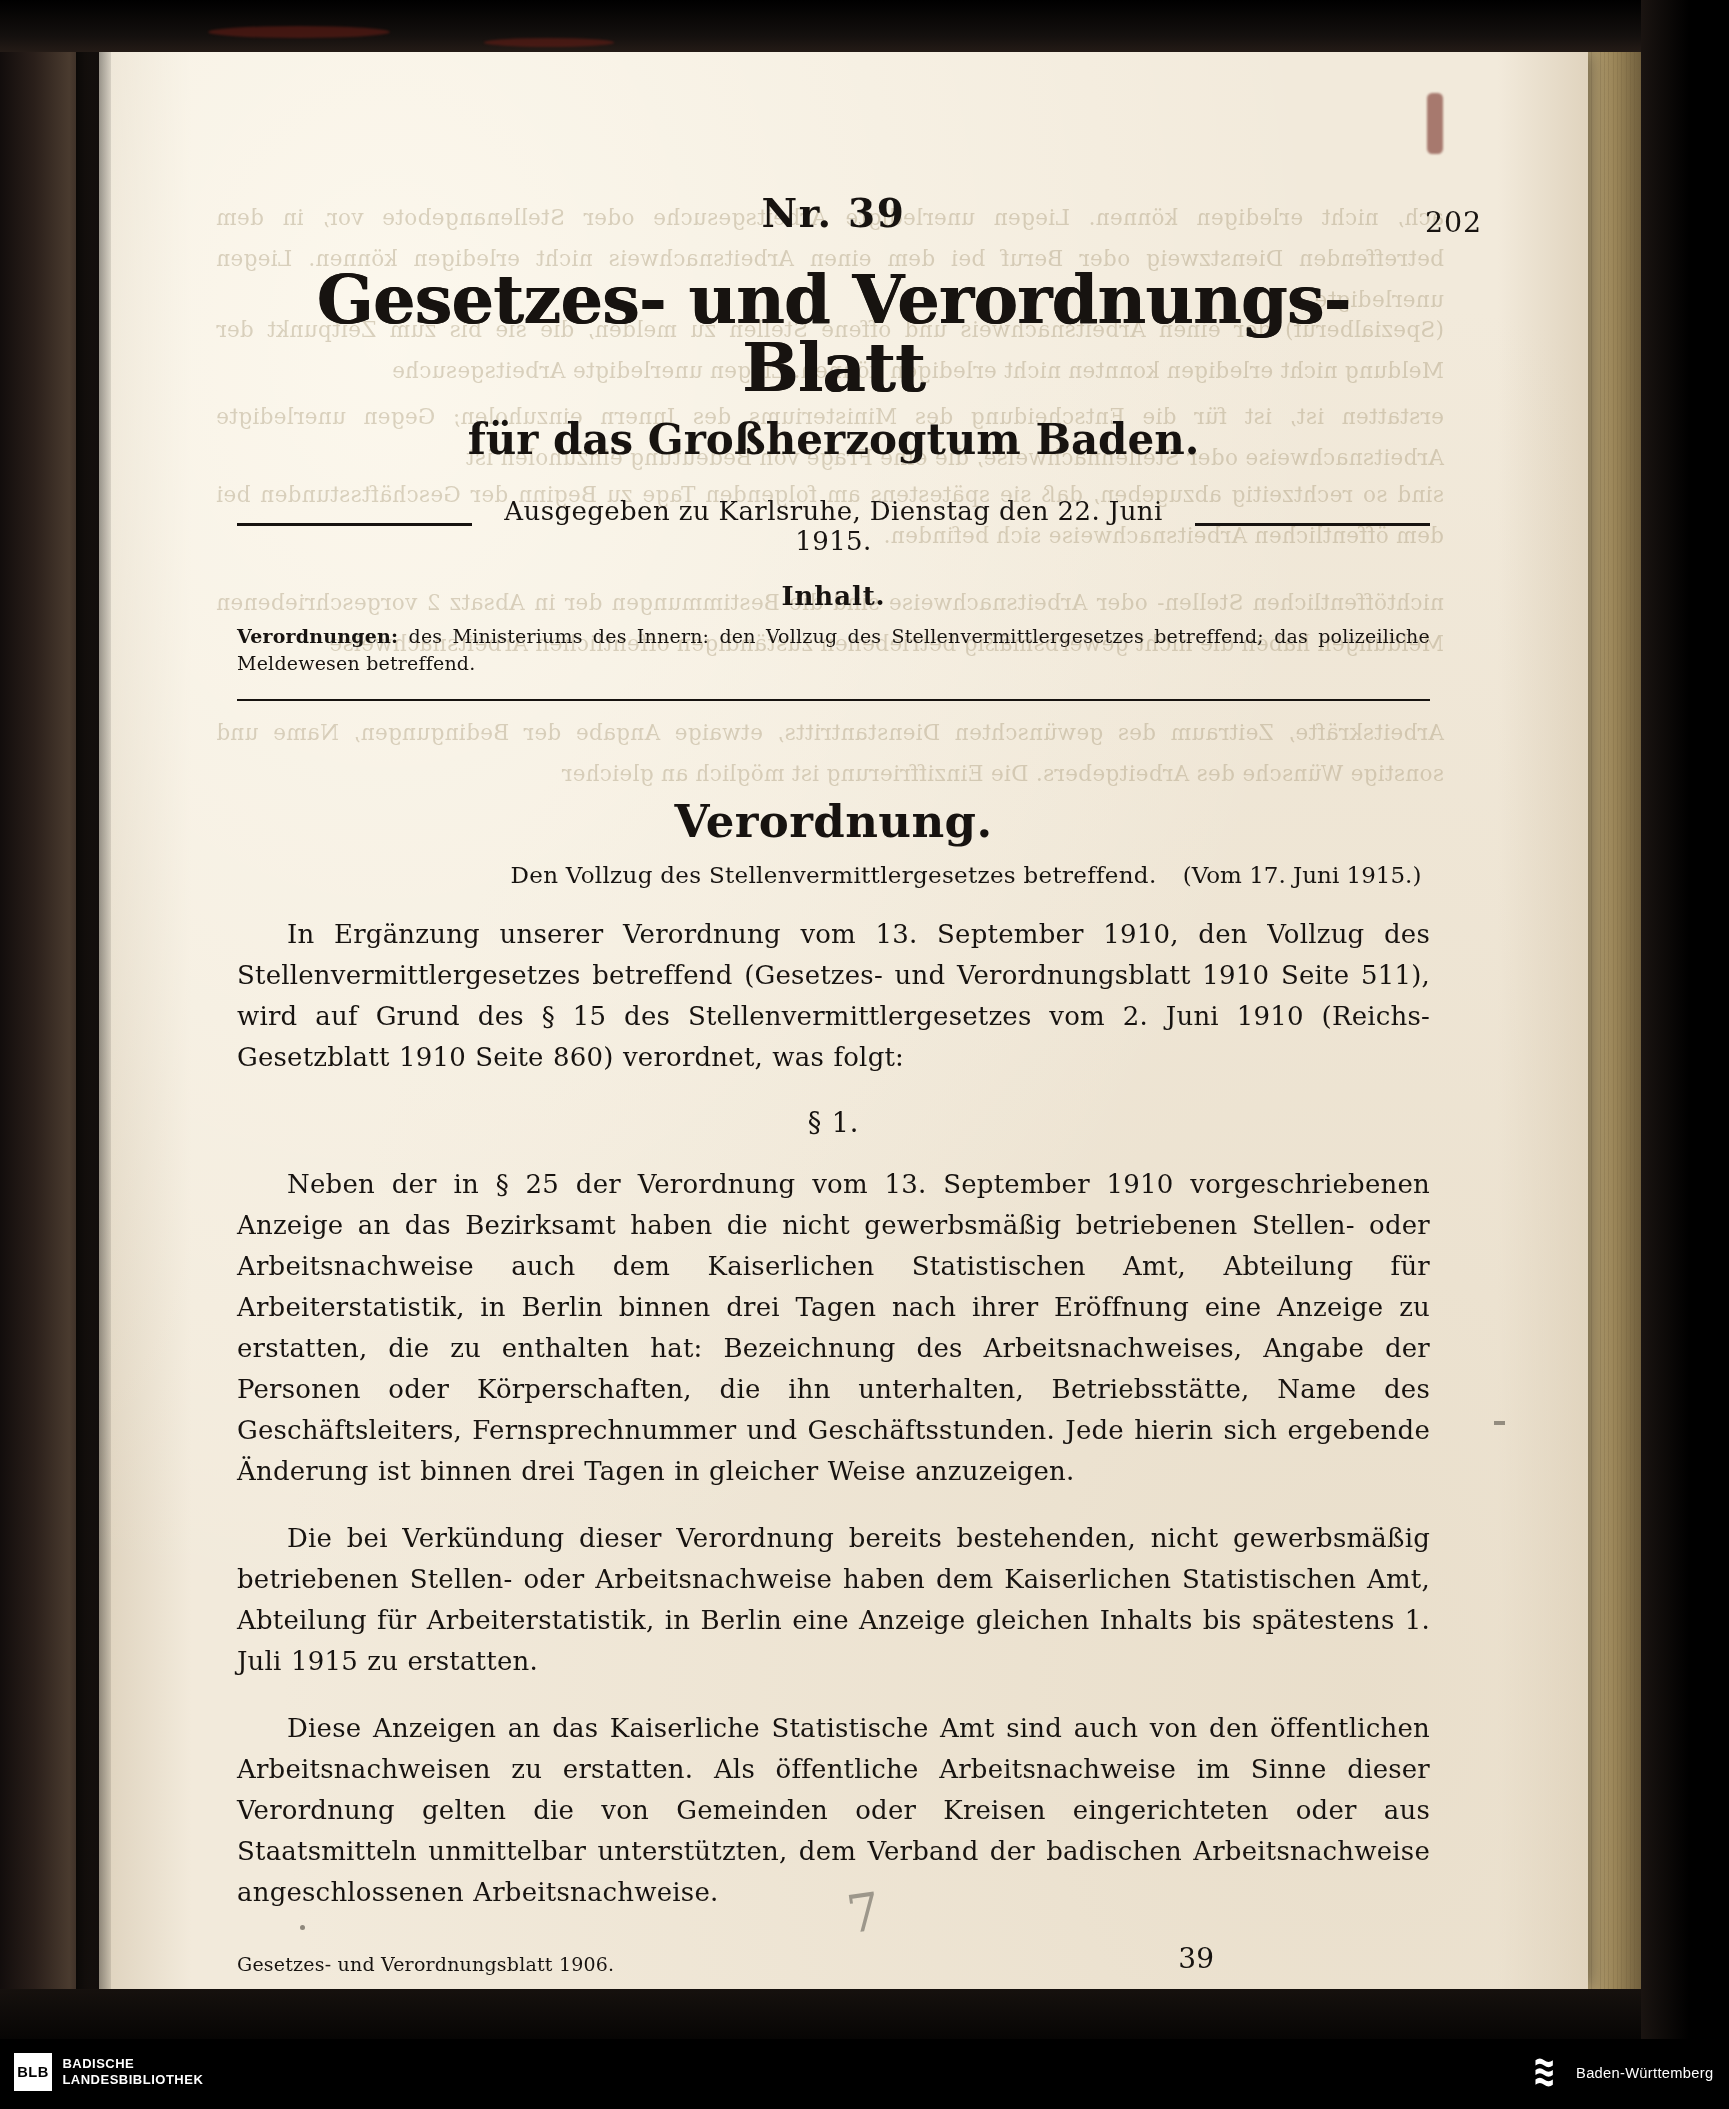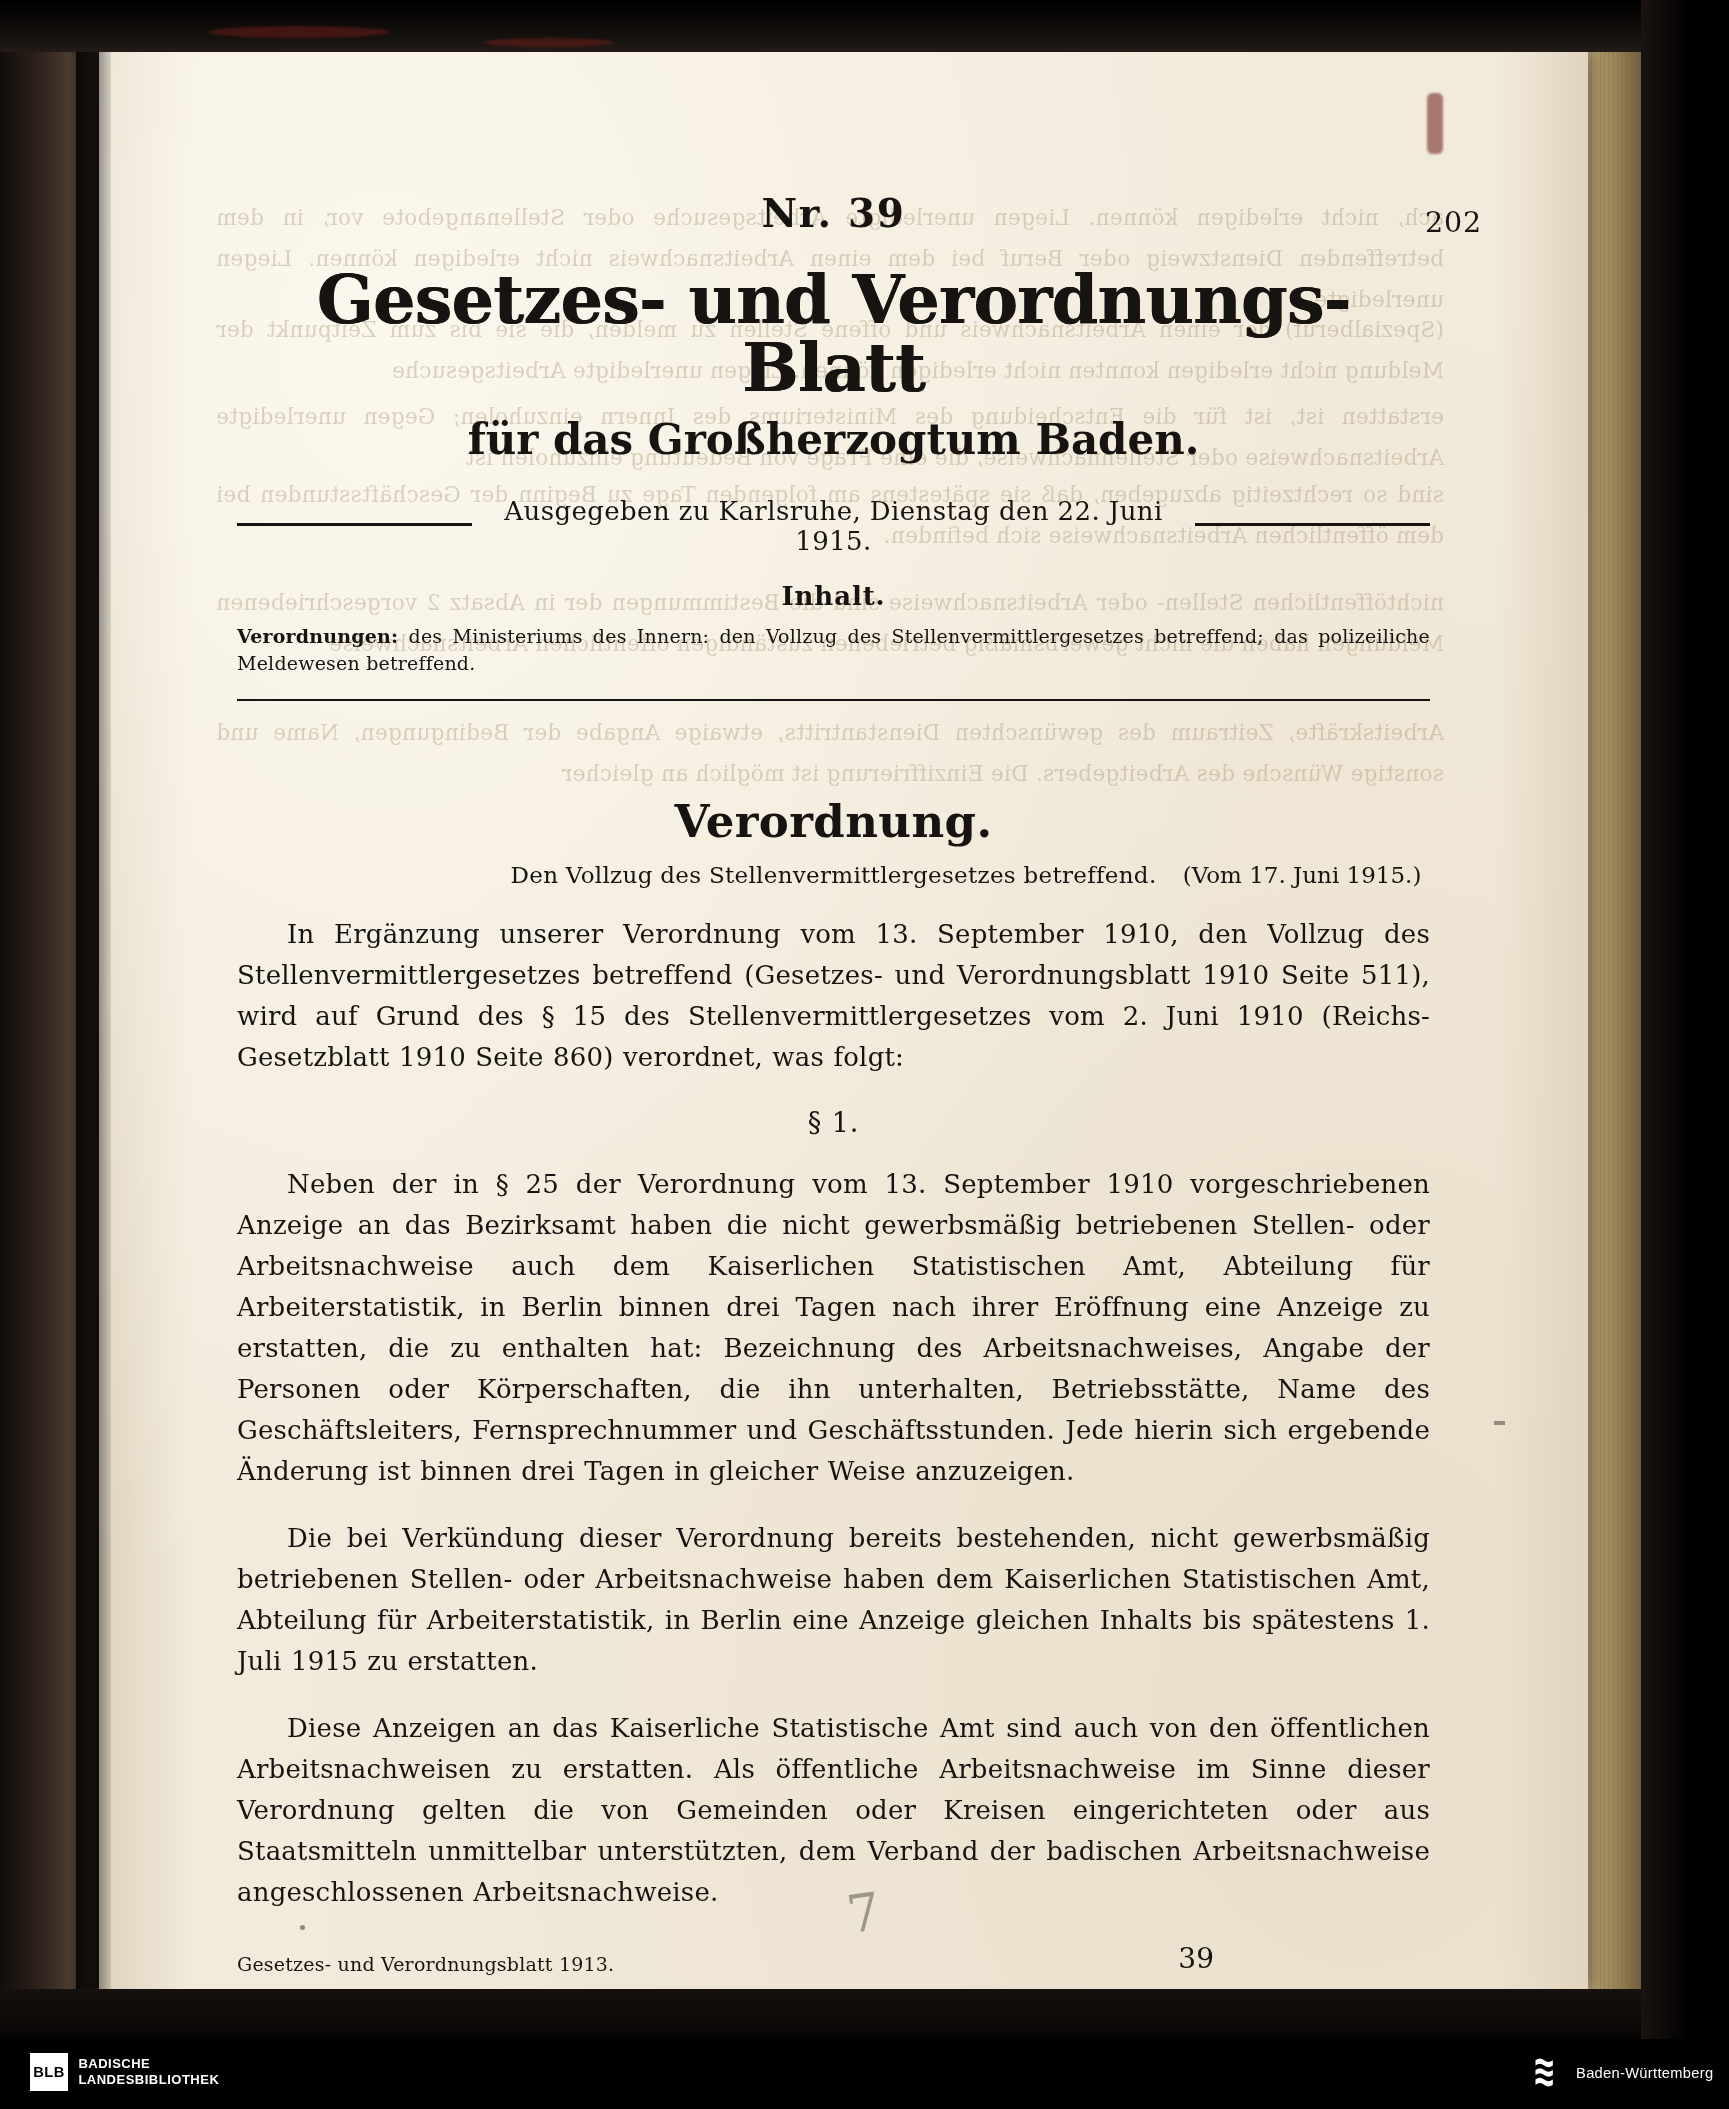--- a/index.html
+++ b/index.html
@@ -280,21 +280,20 @@
   }
   .blb-badge {
     width: 38px; height: 38px;
     background: #ffffff;
     color: #000;
     font-family: "Liberation Sans", sans-serif;
     font-weight: bold;
     font-size: 14.7px;
     display: flex; align-items: center; justify-content: center;
     letter-spacing: 0.4px;
-    margin-left: 16px;
   }
   .blb-text {
     font-family: "Liberation Sans", sans-serif;
     font-size: 13px;
     font-weight: bold;
     line-height: 16.4px;
     letter-spacing: 0.5px;
   }
   .bw {
     position: absolute;
@@ -360,21 +359,21 @@
 
       <p class="body para-1">In Ergänzung unserer Verordnung vom 13. September 1910, den Vollzug des Stellenvermittlergesetzes betreffend (Gesetzes- und Verordnungsblatt 1910 Seite 511), wird auf Grund des § 15 des Stellenvermittlergesetzes vom 2. Juni 1910 (Reichs-Gesetzblatt 1910 Seite 860) verordnet, was folgt:</p>
 
       <div class="section-mark">§ 1.</div>
 
       <p class="body">Neben der in § 25 der Verordnung vom 13. September 1910 vorgeschriebenen Anzeige an das Bezirksamt haben die nicht gewerbsmäßig betriebenen Stellen- oder Arbeitsnachweise auch dem Kaiserlichen Statistischen Amt, Abteilung für Arbeiterstatistik, in Berlin binnen drei Tagen nach ihrer Eröffnung eine Anzeige zu erstatten, die zu enthalten hat: Bezeichnung des Arbeitsnachweises, Angabe der Personen oder Körperschaften, die ihn unterhalten, Betriebsstätte, Name des Geschäftsleiters, Fernsprechnummer und Geschäftsstunden. Jede hierin sich ergebende Änderung ist binnen drei Tagen in gleicher Weise anzuzeigen.</p>
       <p class="body">Die bei Verkündung dieser Verordnung bereits bestehenden, nicht gewerbsmäßig betriebenen Stellen- oder Arbeitsnachweise haben dem Kaiserlichen Statistischen Amt, Abteilung für Arbeiterstatistik, in Berlin eine Anzeige gleichen Inhalts bis spätestens 1. Juli 1915 zu erstatten.</p>
       <p class="body">Diese Anzeigen an das Kaiserliche Statistische Amt sind auch von den öffentlichen Arbeitsnachweisen zu erstatten. Als öffentliche Arbeitsnachweise im Sinne dieser Verordnung gelten die von Gemeinden oder Kreisen eingerichteten oder aus Staatsmitteln unmittelbar unterstützten, dem Verband der badischen Arbeitsnachweise angeschlossenen Arbeitsnachweise.</p>
 
       <div class="footline">
-        <div class="left">Gesetzes- und Verordnungsblatt 1913.</div>
+        <div class="left">Gesetzes- und Verordnungsblatt 1906.</div>
         <div class="right">39</div>
       </div>
 
     </div>
 
     <div class="pencil">7</div>
     <div class="dot-mark"></div>
     <div class="dash-mark"></div>
   </div>
 

